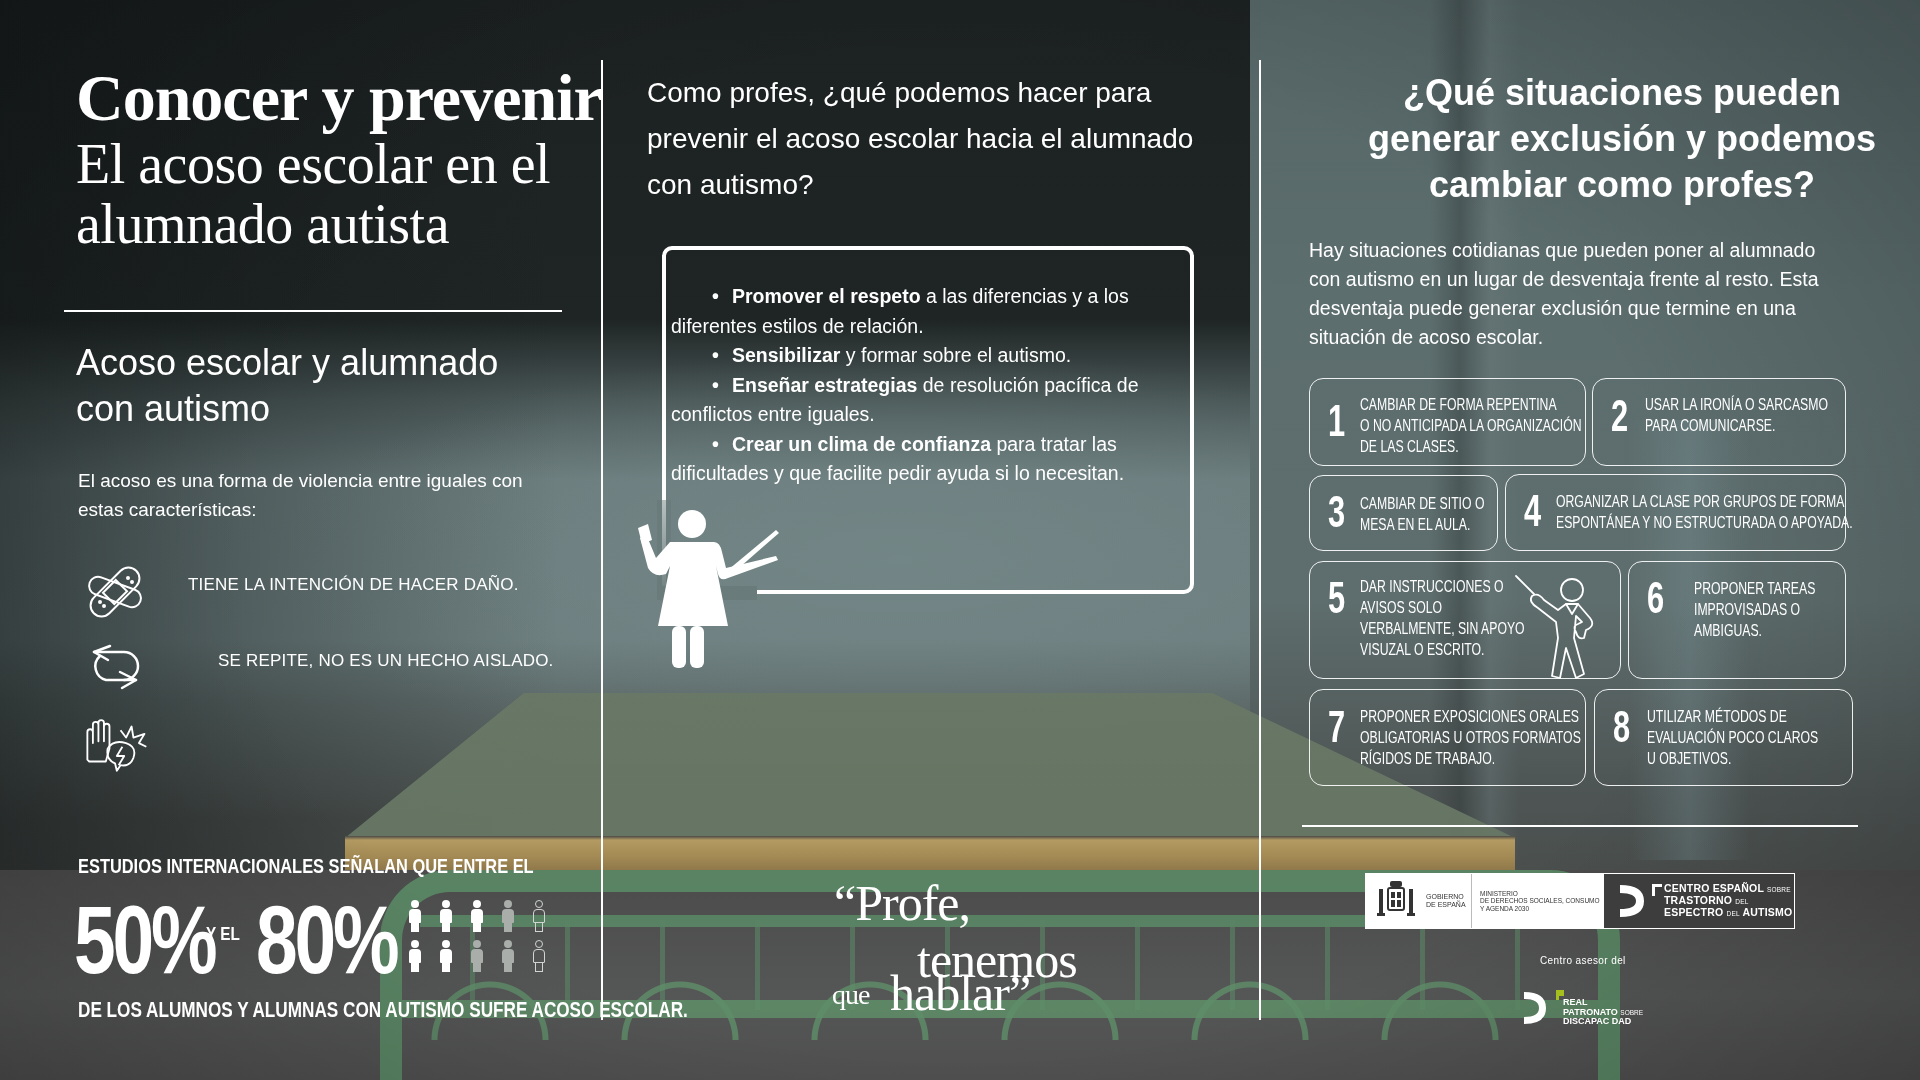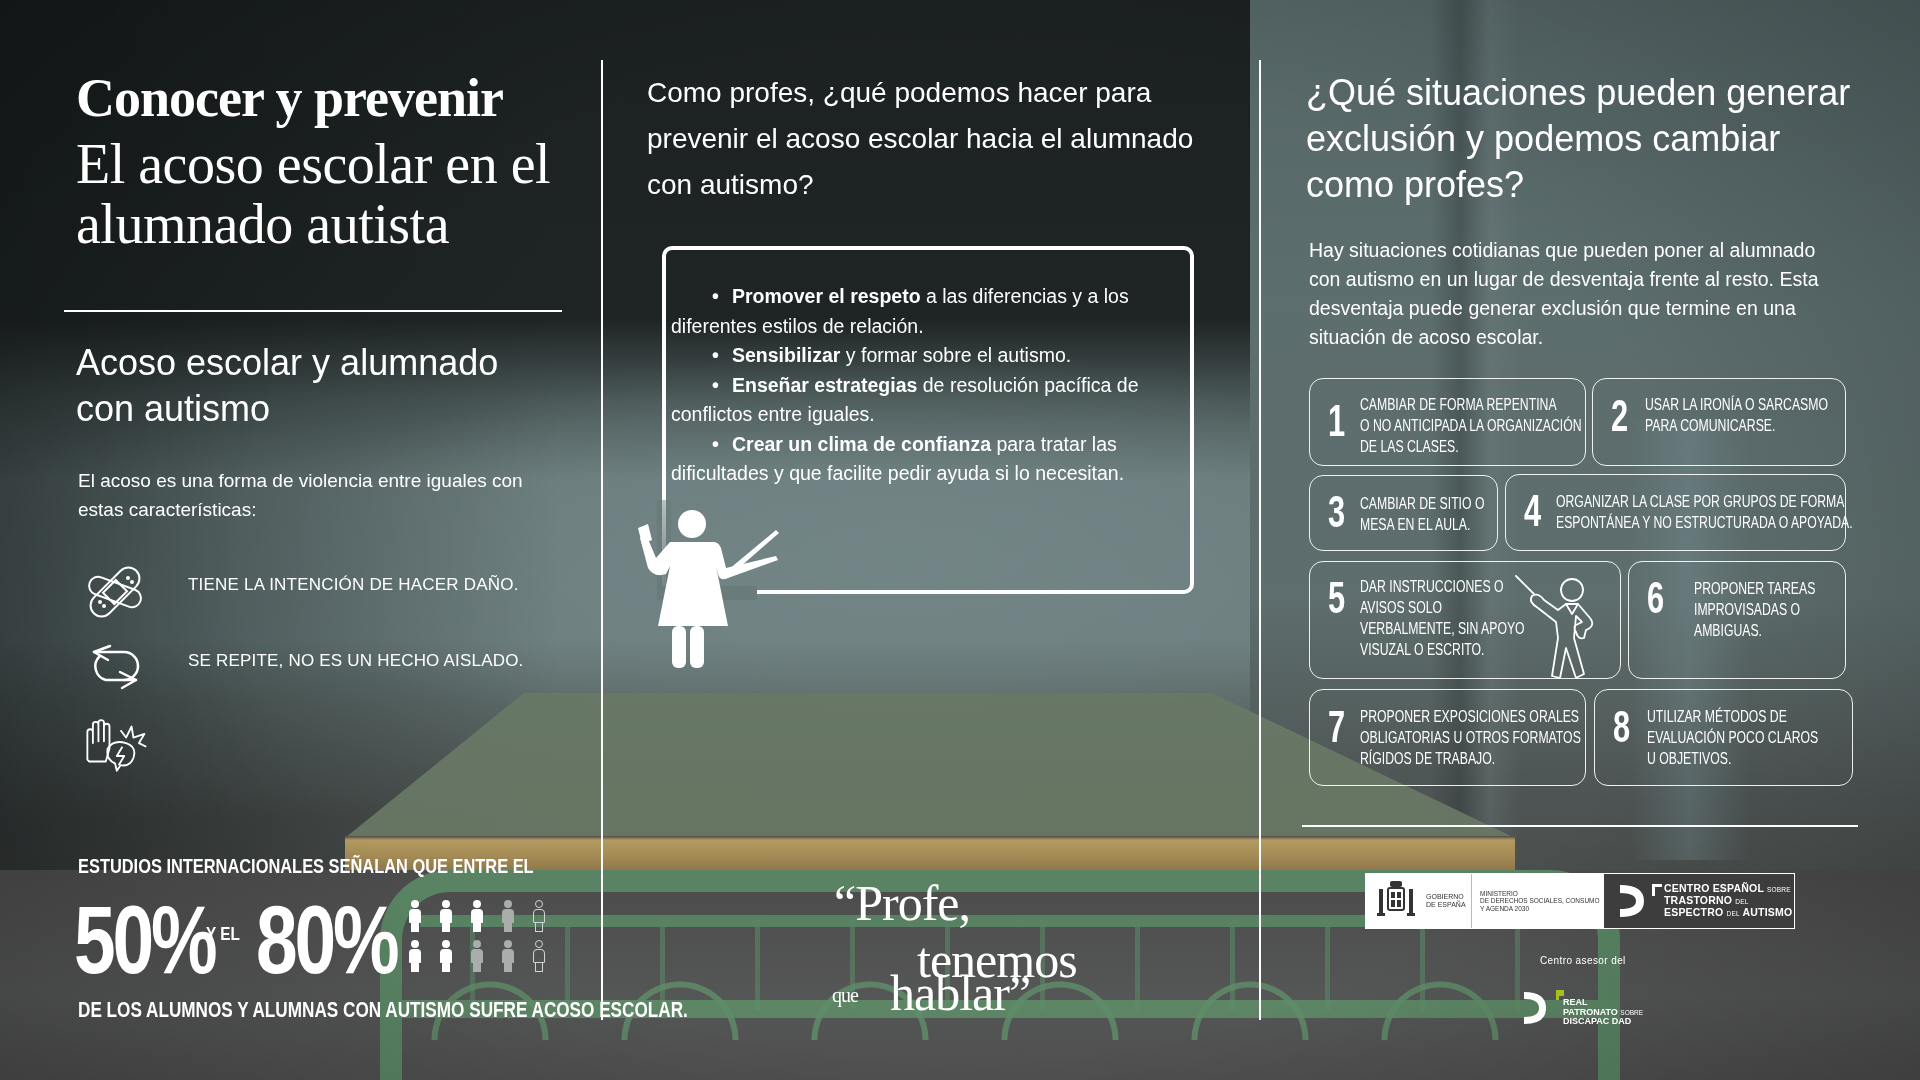--- a/index.html
+++ b/index.html
@@ -71,21 +71,21 @@
     background-size: 190px 80px;
   }
   .bg .vignette {
     position: absolute; inset: 0;
     background: radial-gradient(ellipse 1300px 900px at 960px 560px, rgba(0,0,0,0) 55%, rgba(0,0,0,0.25) 100%);
   }
 
   .divider-v { position: absolute; width: 2px; background: #fff; }
   .divider-h { position: absolute; height: 2px; background: #fff; }
 
-  .title-bold { position: absolute; left: 76px; top: 68px; font-family: "Liberation Serif", serif; font-weight: bold; font-size: 54px; letter-spacing: -1px; line-height: 60px; white-space: nowrap; }
+  .title-bold { position: absolute; left: 76px; top: 68px; font-family: "Liberation Serif", serif; font-weight: bold; font-size: 66px; letter-spacing: -1px; line-height: 60px; white-space: nowrap; }
   .title-reg { position: absolute; left: 76px; top: 134px; width: 500px; font-family: "Liberation Serif", serif; font-size: 56px; line-height: 60px; letter-spacing: -0.5px; }
 
   .sub-head { position: absolute; left: 76px; top: 340px; width: 480px; font-size: 36px; line-height: 46px; font-weight: 300; }
   .intro { position: absolute; left: 78px; top: 466px; width: 480px; font-size: 19px; line-height: 29px; }
 
   .char-row { position: absolute; left: 80px; display: flex; align-items: flex-start; }
   .char-row .ico { width: 70px; height: 60px; margin-right: 38px; }
   .char-row .txt { font-size: 17px; line-height: 29px; text-transform: uppercase; width: 360px; letter-spacing: 0.2px; }
 
   .stats-intro { position: absolute; left: 78px; top: 855px; font-size: 20px; font-weight: bold; letter-spacing: 0px; white-space: nowrap; transform: scaleX(0.82); transform-origin: left top; }
@@ -103,23 +103,23 @@
 
   .mid-head { position: absolute; left: 647px; top: 70px; width: 580px; font-size: 28px; line-height: 46px; font-weight: 300; }
   .board { position: absolute; left: 662px; top: 246px; width: 532px; height: 348px; border: 4px solid #fff; border-radius: 10px; }
   .board-list { position: absolute; left: 704px; top: 282px; width: 470px; font-size: 19.5px; line-height: 29.5px; list-style: none; }
   .board-list li { text-indent: 0; }
   .board-list .bul { display: inline-block; width: 28px; padding-left: 8px; font-weight: bold; }
   .board-list b { font-weight: bold; }
   .teacher { position: absolute; left: 636px; top: 508px; width: 145px; height: 160px; }
 
   .quote { position: absolute; font-family: "Liberation Serif", serif; font-size: 50px; line-height: 50px; white-space: nowrap; letter-spacing: -1px; }
-  .quote.small { font-size: 20px; }
-
-  .right-head { position: absolute; left: 1306px; top: 70px; width: 560px; font-size: 36px; line-height: 46px; font-weight: 400; }
+  .quote.small { font-size: 28px; }
+
+  .right-head { position: absolute; left: 1342px; top: 70px; width: 560px; font-size: 36px; line-height: 46px; font-weight: 700; text-align: center; }
   .right-intro { position: absolute; left: 1309px; top: 236px; width: 520px; font-size: 19.5px; line-height: 29px; }
 
   .sit { position: absolute; border: 1.5px solid rgba(255,255,255,0.9); border-radius: 14px; }
   .sit .num { position: absolute; left: 18px; font-size: 44px; font-weight: bold; line-height: 44px; transform: scaleX(0.7); transform-origin: left top; }
   .sit .stxt { position: absolute; font-size: 17px; line-height: 21px; text-transform: uppercase; white-space: nowrap; transform: scaleX(0.72); transform-origin: left top; }
 
   .logo-strip { position: absolute; left: 1365px; top: 873px; width: 430px; height: 56px; display: flex; border: 1.5px solid #fff; }
   .logo-white { width: 238px; height: 100%; background: #fff; display: flex; align-items: center; color: #222; }
   .logo-white .escudo { width: 40px; height: 44px; margin-left: 10px; }
   .logo-white .gob { font-size: 7px; line-height: 8px; margin-left: 10px; width: 40px; color: #333; }
@@ -174,21 +174,21 @@
     <g transform="rotate(20 35 30)">
         <rect x="8" y="21" width="54" height="18" rx="9"></rect>
       </g>
     <circle cx="20" cy="40" r="1" fill="#fff"></circle>
       <circle cx="24" cy="44" r="1" fill="#fff"></circle>
       <circle cx="48" cy="16" r="1" fill="#fff"></circle>
       <circle cx="52" cy="20" r="1" fill="#fff"></circle>
   </svg>
   <div class="txt" style="padding-top:8px;">TIENE LA INTENCIÓN DE HACER DAÑO.</div>
 </div>
-<div class="char-row" style="top:636px;">
+<div class="char-row" style="top:636px;gap:30px;">
   <svg class="ico" viewBox="0 0 70 60" fill="none" stroke="#fff" stroke-width="2.5" stroke-linecap="round" stroke-linejoin="round">
     <path d="M30 10 L14 16 L28 24"></path>
       <path d="M14 16 H44 A14 14 0 0 1 44 44"></path>
     <path d="M40 36 L56 44 L42 52"></path>
       <path d="M56 44 H26 A14 14 0 0 1 20 20"></path>
   </svg>
   <div class="txt" style="padding-top:10px;">SE REPITE, NO ES UN HECHO AISLADO.</div>
 </div>
 <div class="char-row" style="top:714px;">
   <svg class="ico" viewBox="0 0 76 62" fill="none" stroke="#fff" stroke-width="2" stroke-linejoin="round">

